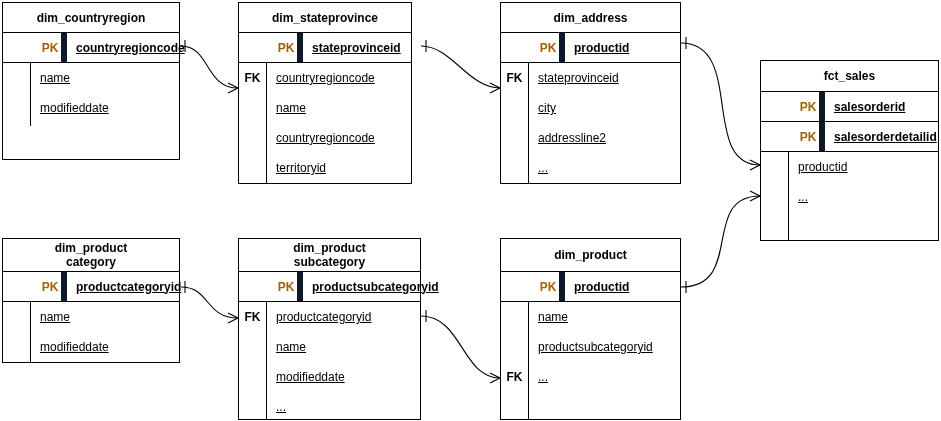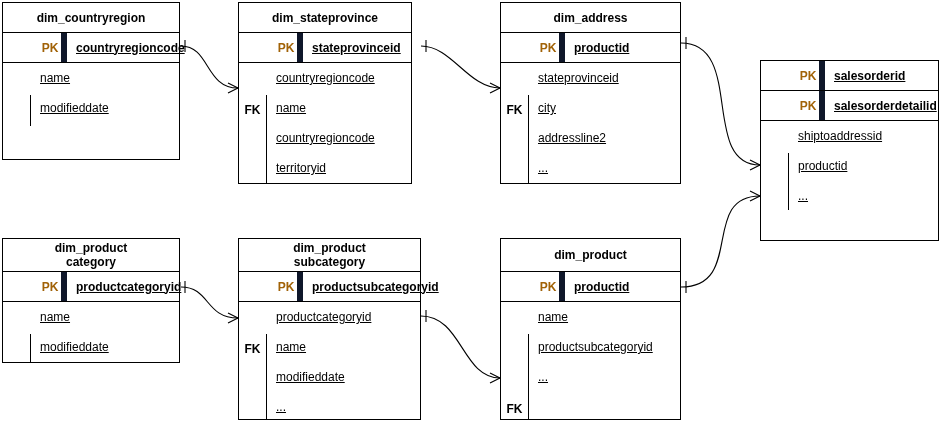--- a/index.html
+++ b/index.html
@@ -82,21 +82,20 @@
     display: flex;
     box-sizing: border-box;
   }
   .attrs-keys {
     width: 28px;
     min-width: 28px;
     border-right: 1px solid #000000;
     box-sizing: border-box;
     display: flex;
     flex-direction: column;
-    margin-top: 32px;
   }
   .attrs-names {
     flex: 1;
     box-sizing: border-box;
     display: flex;
     flex-direction: column;
   }
   .attr-key, .attr-name {
     height: 30px;
     min-height: 30px;
@@ -230,40 +229,40 @@
       <div class="attrs-names">
         <div class="attr-name">stateprovinceid</div>
         <div class="attr-name">city</div>
         <div class="attr-name">addressline2</div>
         <div class="attr-name">...</div>
       </div>
     </div>
   </div>
 
   <div class="entity" style="left:760px; top:60px; width:179px; height:181px;">
+    <div class="entity-title" style="height:31px;">fct_sales</div>
     <div class="row row-key" style="height:30px;">
       <div class="keycell">PK</div>
       <div class="namecell">
         <span class="pkname">salesorderid</span>
       </div>
     </div>
     <div class="row row-key" style="height:30px;">
       <div class="keycell">PK</div>
       <div class="namecell">
         <span class="pkname">salesorderdetailid</span>
       </div>
     </div>
     <div class="attrs" style="height:89px;">
       <div class="attrs-keys">
         <div class="attr-key"></div>
         <div class="attr-key"></div>
         <div class="attr-key"></div>
       </div>
       <div class="attrs-names">
-        <div class="attr-name">shiptoaddressid</div>
         <div class="attr-name">productid</div>
         <div class="attr-name">...</div>
       </div>
     </div>
   </div>
 
   <div class="entity" style="left:2px; top:238px; width:178px; height:125px;">
     <div class="entity-title" style="height:33px;">dim_product
 category</div>
     <div class="row row-key" style="height:30px;">

